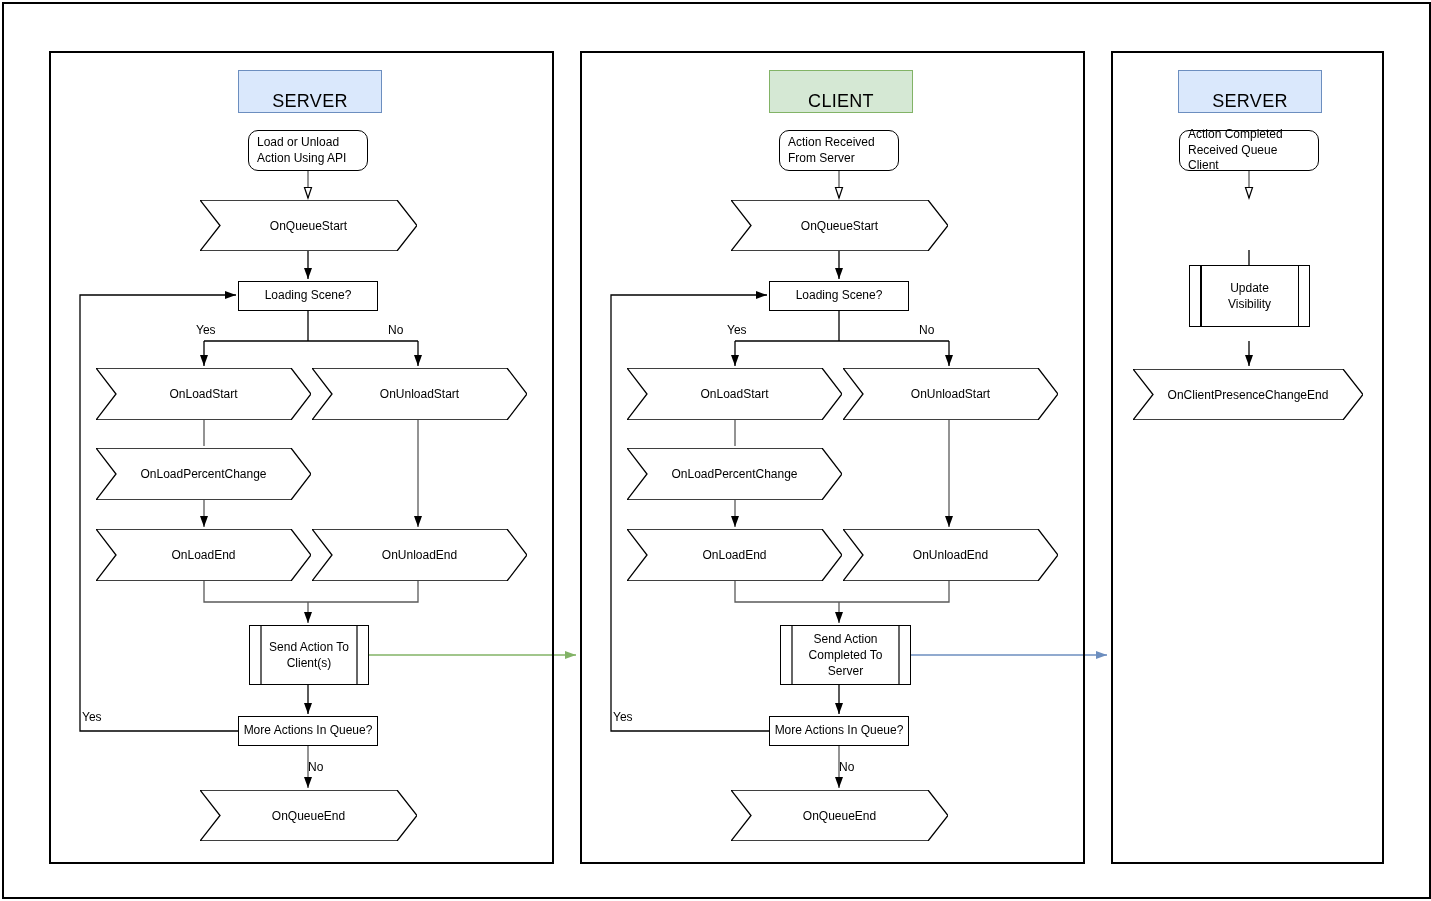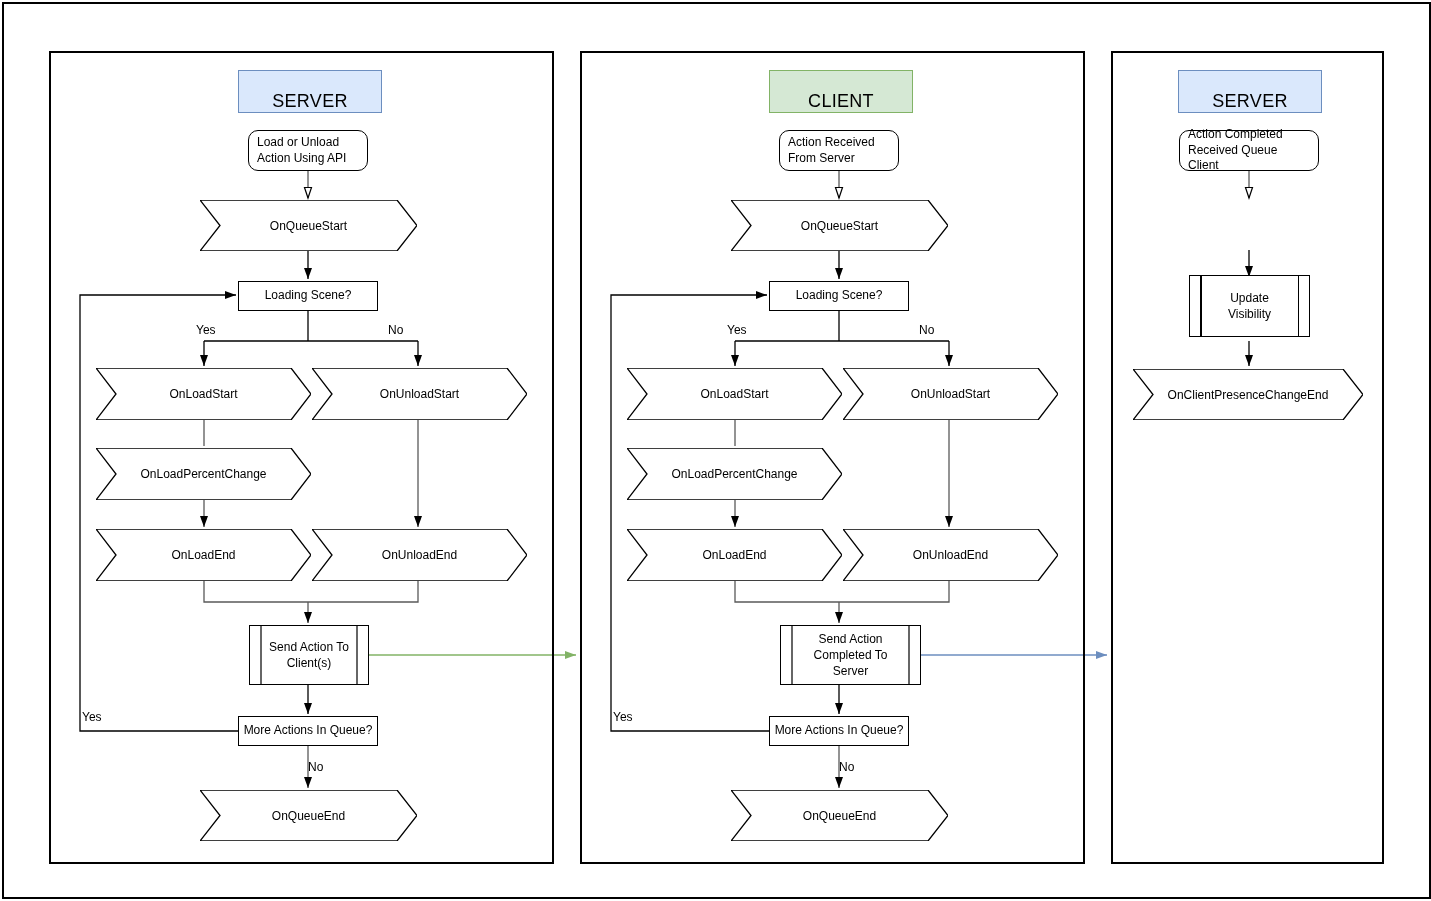--- a/index.html
+++ b/index.html
@@ -228,21 +228,21 @@
     <span>OnLoadEnd</span>
   </div>
 
   <div class="chev" style="left:843px;top:529px;width:215px;height:52px;">
     <svg viewBox="0 0 215 52" preserveAspectRatio="none">
         <polygon points="0,0 195,0 215,26 195,52 0,52 20,26"></polygon>
       </svg>
     <span>OnUnloadEnd</span>
   </div>
 
-  <div class="subr" style="left:780px;top:625px;width:141px;height:60px;">
+  <div class="subr" style="left:780px;top:625px;width:131px;height:60px;">
     <div class="bar l"></div>
     <div class="bar r"></div>
     <span>Send Action Completed To Server</span>
   </div>
 
   <span class="lbl" style="left:613px;top:710px;">Yes</span>
 
   <div class="rounded decision" style="left:769px;top:716px;width:140px;height:30px;padding:0 2px;">
     <span>More Actions In Queue?</span>
   </div>
@@ -260,21 +260,21 @@
 
   <div class="hdr blue" style="left:1178px;top:70px;width:142px;height:41px;">
     <span>SERVER</span>
   </div>
 
   <div class="rounded" style="left:1179px;top:130px;width:140px;height:41px;">
     <span>Action Completed Received Queue Client</span>
   </div>
 
 
-  <div class="subr dark" style="left:1189px;top:275px;width:121px;height:62px;padding:0 18px;">
+  <div class="subr dark" style="left:1189px;top:265px;width:121px;height:62px;padding:0 18px;">
     <div class="bar l"></div>
     <div class="bar r"></div>
     <span>Update Visibility</span>
   </div>
 
   <div class="chev" style="left:1133px;top:369px;width:230px;height:51px;">
     <svg viewBox="0 0 230 51" preserveAspectRatio="none">
         <polygon points="0,0 210,0 230,25.5 210,51 0,51 20,25.5"></polygon>
       </svg>
     <span>OnClientPresenceChangeEnd</span>

